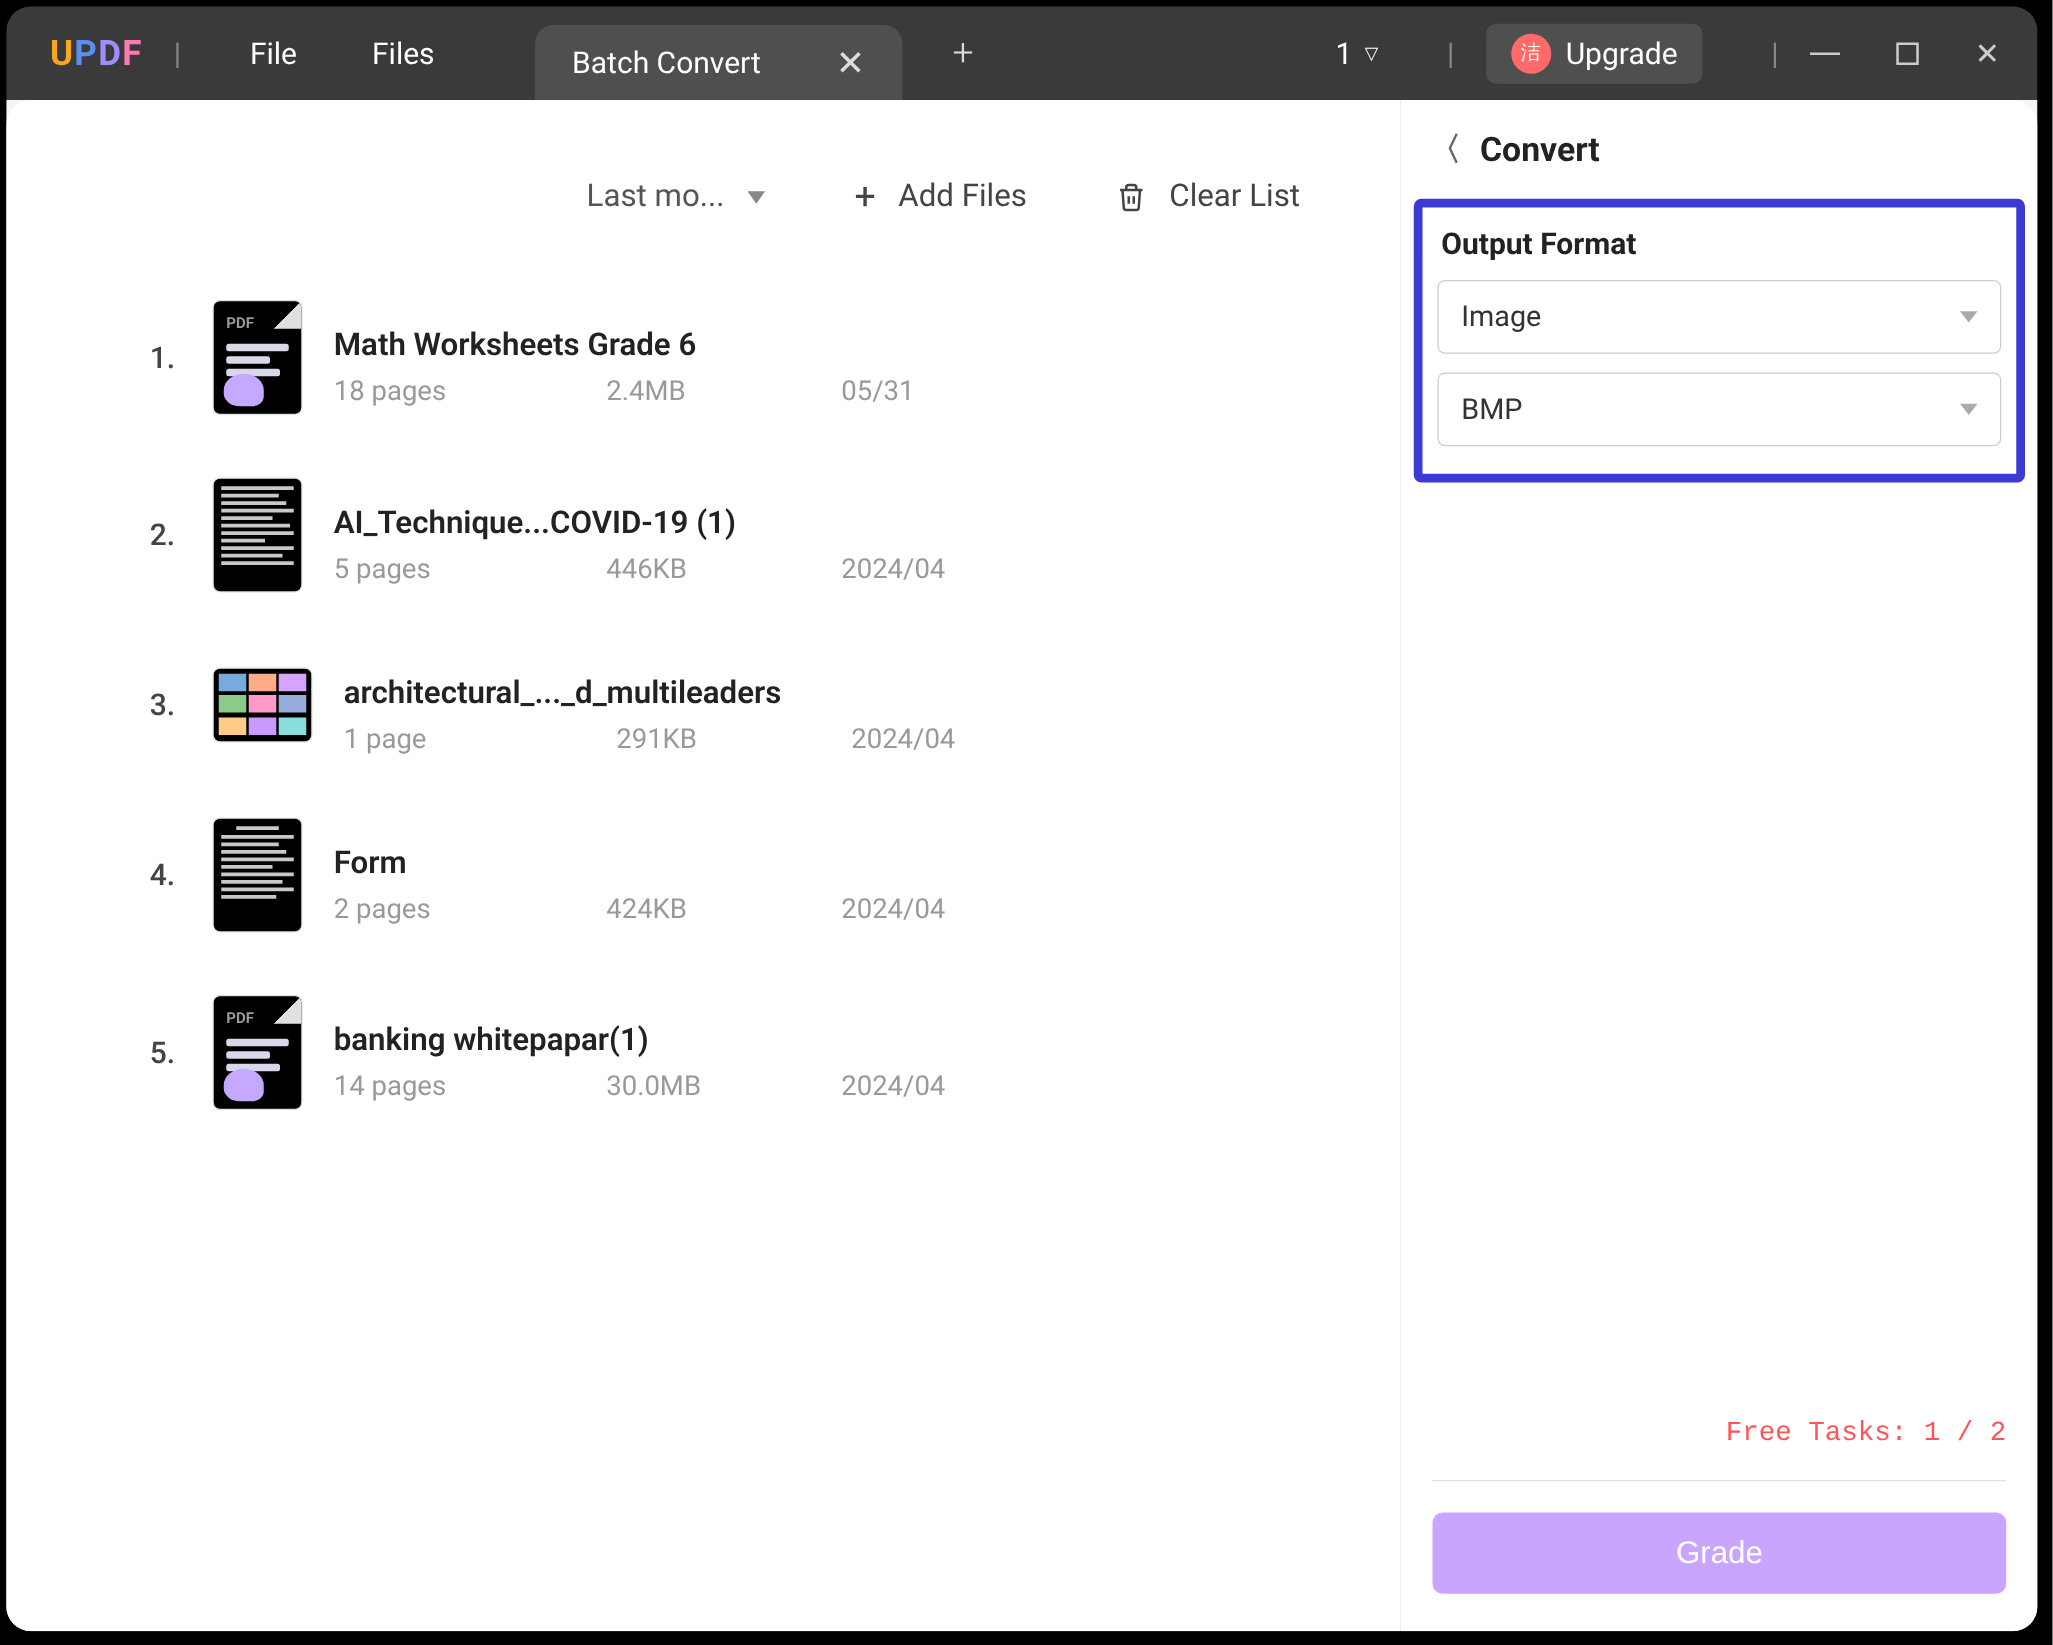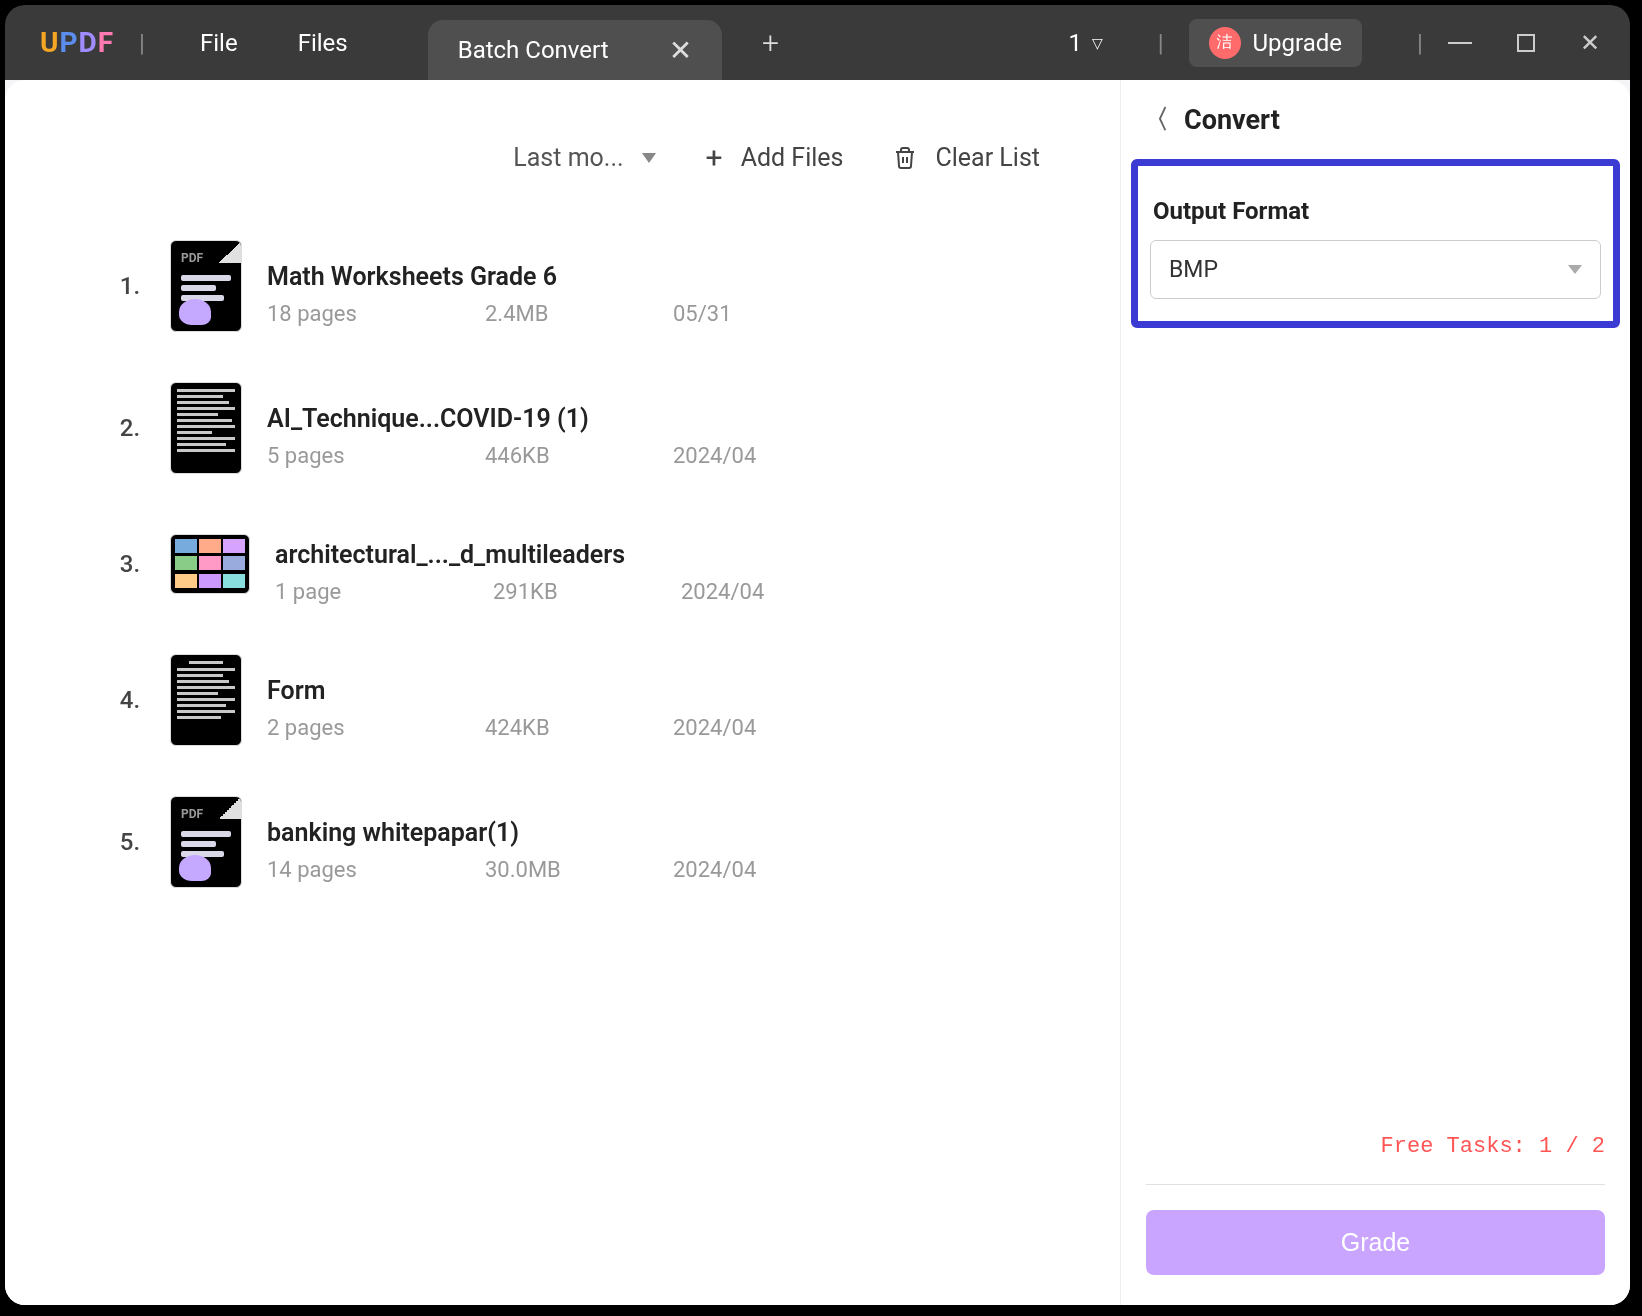--- a/index.html
+++ b/index.html
@@ -137,21 +137,21 @@
       margin: 0 30px;
       padding: 20px 40px 30px 40px;
       display: flex;
       flex-direction: column;
       height: 100%;
     }
     .toolbar {
       display: flex;
       align-items: center;
       justify-content: flex-end;
-      gap: 50px;
+      gap: 72px;
       padding: 20px 10px 40px 10px;
       font-size: 25px;
       color: #444;
     }
     .sort-btn {
       display: flex;
       align-items: center;
       gap: 18px;
       cursor: pointer;
       color: #555;
@@ -299,21 +299,21 @@
     .highlight-box {
       margin: 0 10px;
       border: 7px solid #3b3bd4;
       border-radius: 6px;
       padding: 15px 12px 22px 12px;
     }
     .section-title {
       font-size: 24px;
       font-weight: 700;
       color: #222;
-      margin: 16px 0 15px 3px;
+      margin: 0 0 15px 3px;
     }
     .select-box {
       border: 1px solid #ccc;
       border-radius: 6px;
       padding: 15px 18px;
       display: flex;
       justify-content: space-between;
       align-items: center;
       font-size: 23px;
       color: #333;
@@ -533,20 +533,24 @@
     </div>
 
     <div class="side-panel">
       <div class="side-header">
         <span class="back-chevron">〈</span>
         <span>Convert</span>
       </div>
       <div class="highlight-box">
         <div class="section-title">Output Format</div>
         <div class="select-box">
+          <span>Image</span>
+          <span class="select-triangle"></span>
+        </div>
+        <div class="select-box">
           <span>BMP</span>
           <span class="select-triangle"></span>
         </div>
       </div>
       <div class="side-footer">
         <div class="free-tasks">Free Tasks: 1 / 2</div>
         <div class="divider"></div>
         <button class="apply-btn">Grade</button>
       </div>
     </div>

